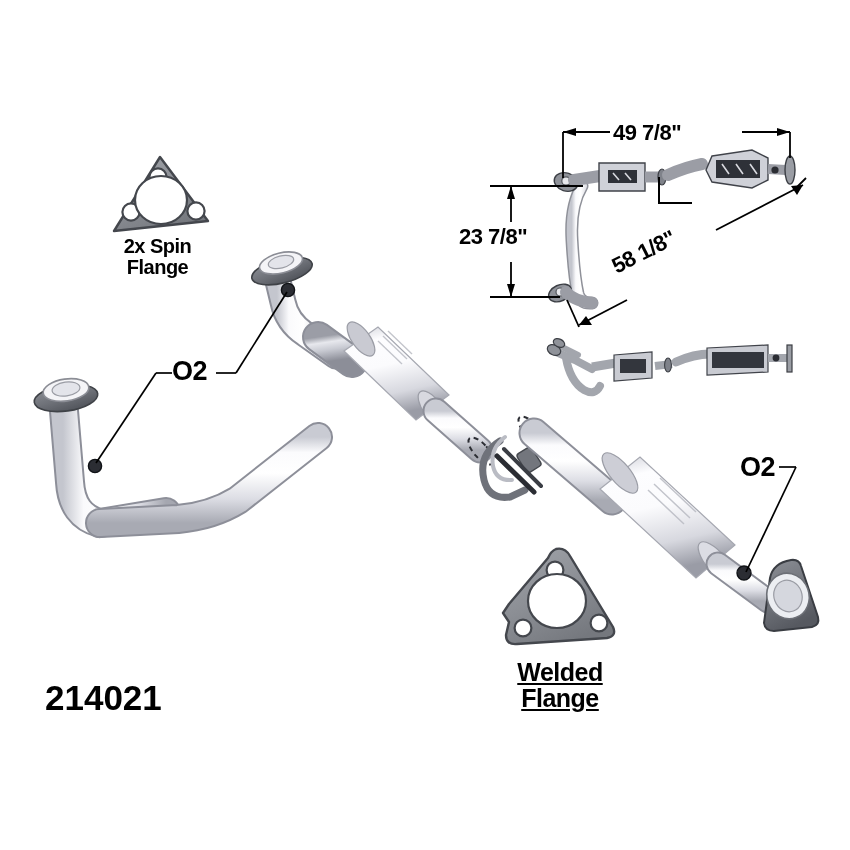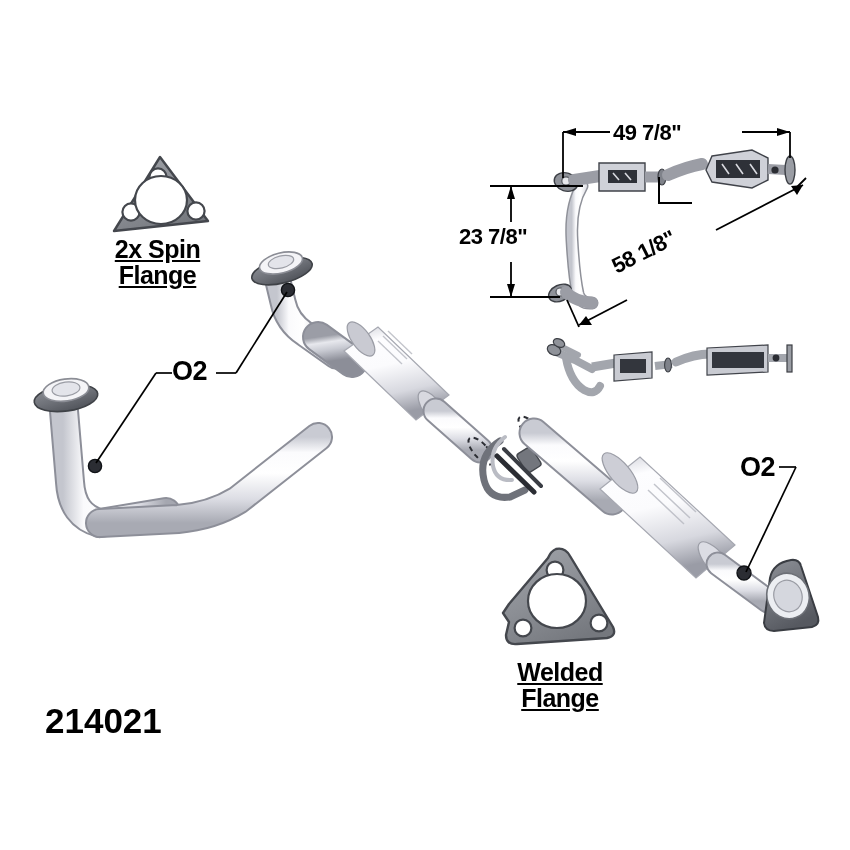--- a/index.html
+++ b/index.html
@@ -1,21 +1,21 @@
 <!DOCTYPE html>
 <html><head>
 <meta charset="utf-8">
 <style>
   html,body{margin:0;padding:0;background:#fff;}
   body{width:850px;height:850px;position:relative;overflow:hidden;
        font-family:"Liberation Sans","DejaVu Sans",sans-serif;}
   #stage{position:absolute;inset:0;width:850px;height:850px;}
   .lbl{position:absolute;font-weight:bold;color:#000;line-height:1.05;text-align:center;letter-spacing:-0.5px;}
-  #part-number{left:45px;top:703px;font-size:35px;letter-spacing:0px;text-align:left;}
-  #spin-flange-label{left:95px;top:236px;width:125px;font-size:25px;text-decoration:underline;}
+  #part-number{left:45px;top:680px;font-size:35px;letter-spacing:0px;text-align:left;}
+  #spin-flange-label{left:95px;top:236px;width:125px;font-size:20px;}
   #welded-flange-label{left:495px;top:659px;width:130px;font-size:25px;text-decoration:underline;}
   #o2-left-label{left:172px;top:357px;font-size:27px;}
   #o2-right-label{left:740px;top:453px;font-size:27px;}
   #dim-len-label{left:613px;top:121px;font-size:22px;letter-spacing:-0.5px;}
   #dim-height-label{left:459px;top:225px;font-size:22px;letter-spacing:-0.5px;}
   #dim-diag-label{left:608px;top:257px;font-size:22px;letter-spacing:-0.5px;
                   transform:rotate(-27deg);transform-origin:left top;}
   svg{position:absolute;left:0;top:0;}
 </style>
 </head>

